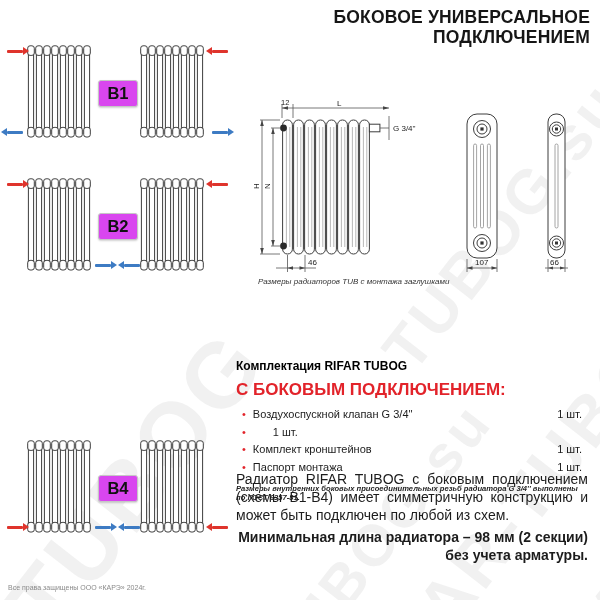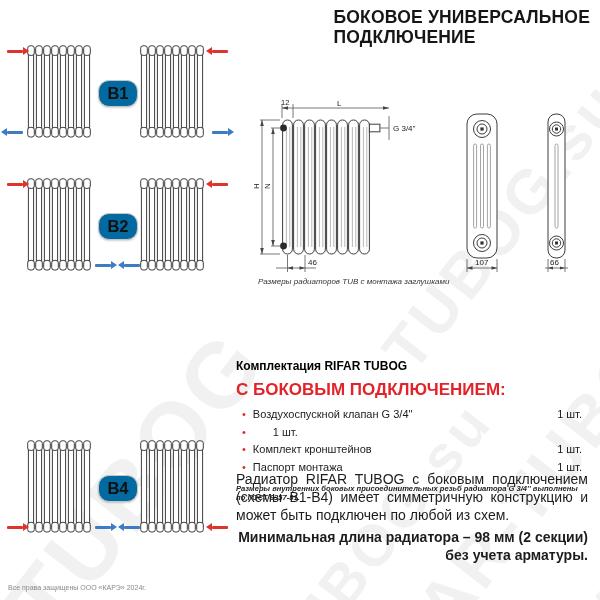--- a/index.html
+++ b/index.html
@@ -2,28 +2,28 @@
 <html style="--accent-red: #e2232a; --arrow-red: #df342c; --arrow-blue: #3d7bc3;"><head>
 <meta charset="utf-8">
 <style>
   html,body{margin:0;padding:0;background:#fff;}
   .page{position:relative;width:600px;height:600px;overflow:hidden;background:#fff;
         font-family:"Liberation Sans",sans-serif;color:#1c1c1c;}
   
   .wm{position:absolute;font-weight:800;color:rgba(60,60,60,0.07);white-space:nowrap;
       transform:rotate(-52deg);pointer-events:none;letter-spacing:4px;}
   
-  .title{position:absolute;top:7px;right:10px;text-align:left;font-weight:800;
+  .title{position:absolute;top:7px;right:10px;text-align:right;font-weight:800;
          font-size:17.5px;line-height:1.16;color:#161616;letter-spacing:.2px;}
   
   .scheme{position:absolute;left:0;width:235px;height:95px;}
   .rad{position:absolute;top:0;width:64px;height:93px;}
   .rad-left{left:27px}.rad-right{left:140px}
   .scheme-label{position:absolute;left:98px;top:35px;width:38px;height:25px;
-       border:1.5px solid #c6c6c6;border-radius:11px;background:#0369a1;
+       border:1.5px solid #c6c6c6;border-radius:3px;background:#d946ef;
        box-shadow:0 1px 2px rgba(0,0,0,.18);display:flex;align-items:center;
        justify-content:center;font-weight:bold;font-size:16.5px;color:#111;}
   .arrow{position:absolute;display:block;width:16px;height:2.6px;background:currentColor;border-radius:1px;}
   .a-red{color:var(--arrow-red,#df342c);}
   .a-blue{color:var(--arrow-blue,#3d7bc3);}
   .arrow::after{content:"";position:absolute;top:50%;transform:translateY(-50%);
        width:0;height:0;border-top:4.2px solid transparent;border-bottom:4.2px solid transparent;}
   .a-right::after{left:100%;border-left:6.5px solid currentColor;}
   .a-left::after{right:100%;border-right:6.5px solid currentColor;}
   
@@ -97,21 +97,21 @@
               <rect x="48.7" y="82.4" width="6.6" height="9.6" rx="2.4"></rect>
               <rect x="56.7" y="82.4" width="6.6" height="9.6" rx="2.4"></rect>
           </g>
         </g>
       </symbol>
     </defs>
   </svg>
 
   <div class="title">
     <div>БОКОВОЕ УНИВЕРСАЛЬНОЕ</div>
-    <div>ПОДКЛЮЧЕНИЕ</div>
+    <div>ПОДКЛЮЧЕНИЕМ</div>
   </div>
 
   <div class="scheme" style="top:45px">
     <svg class="rad rad-left">
         <use href="#radsym"></use>
       </svg>
     <svg class="rad rad-right">
         <use href="#radsym"></use>
       </svg>
     <div class="scheme-label">B1</div>

